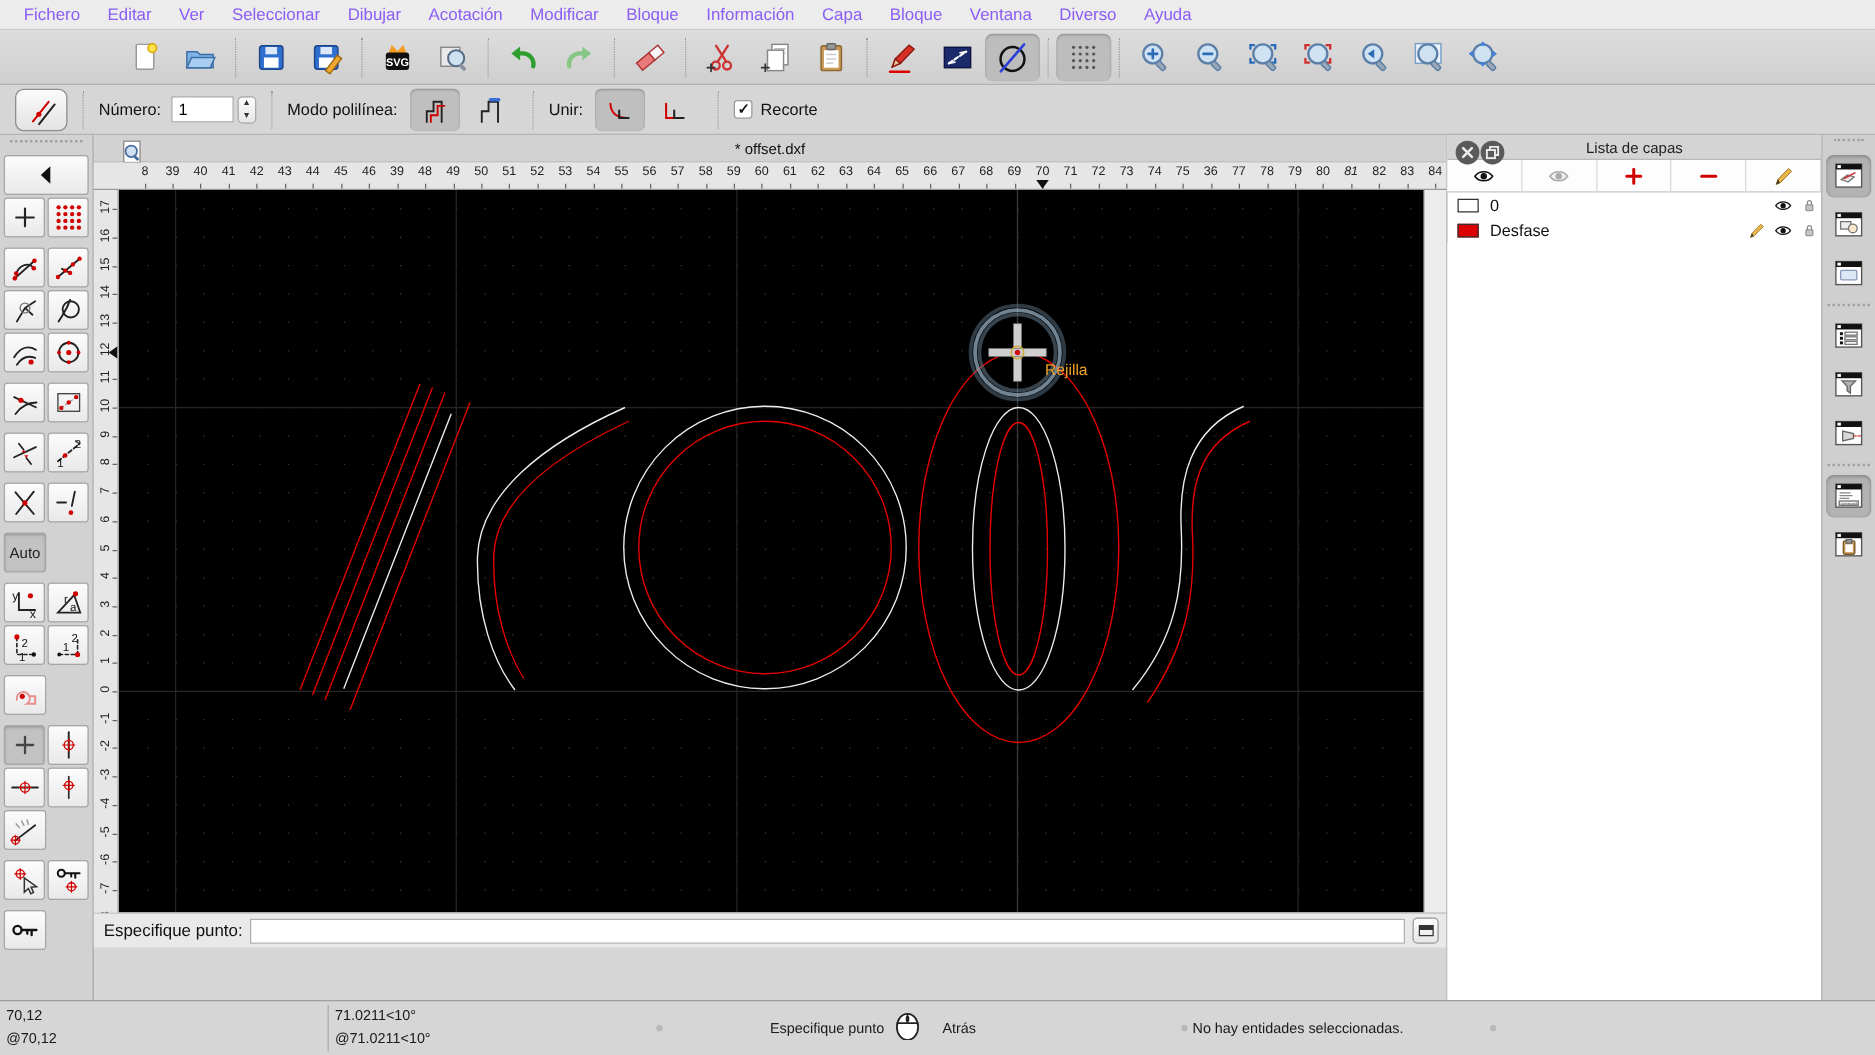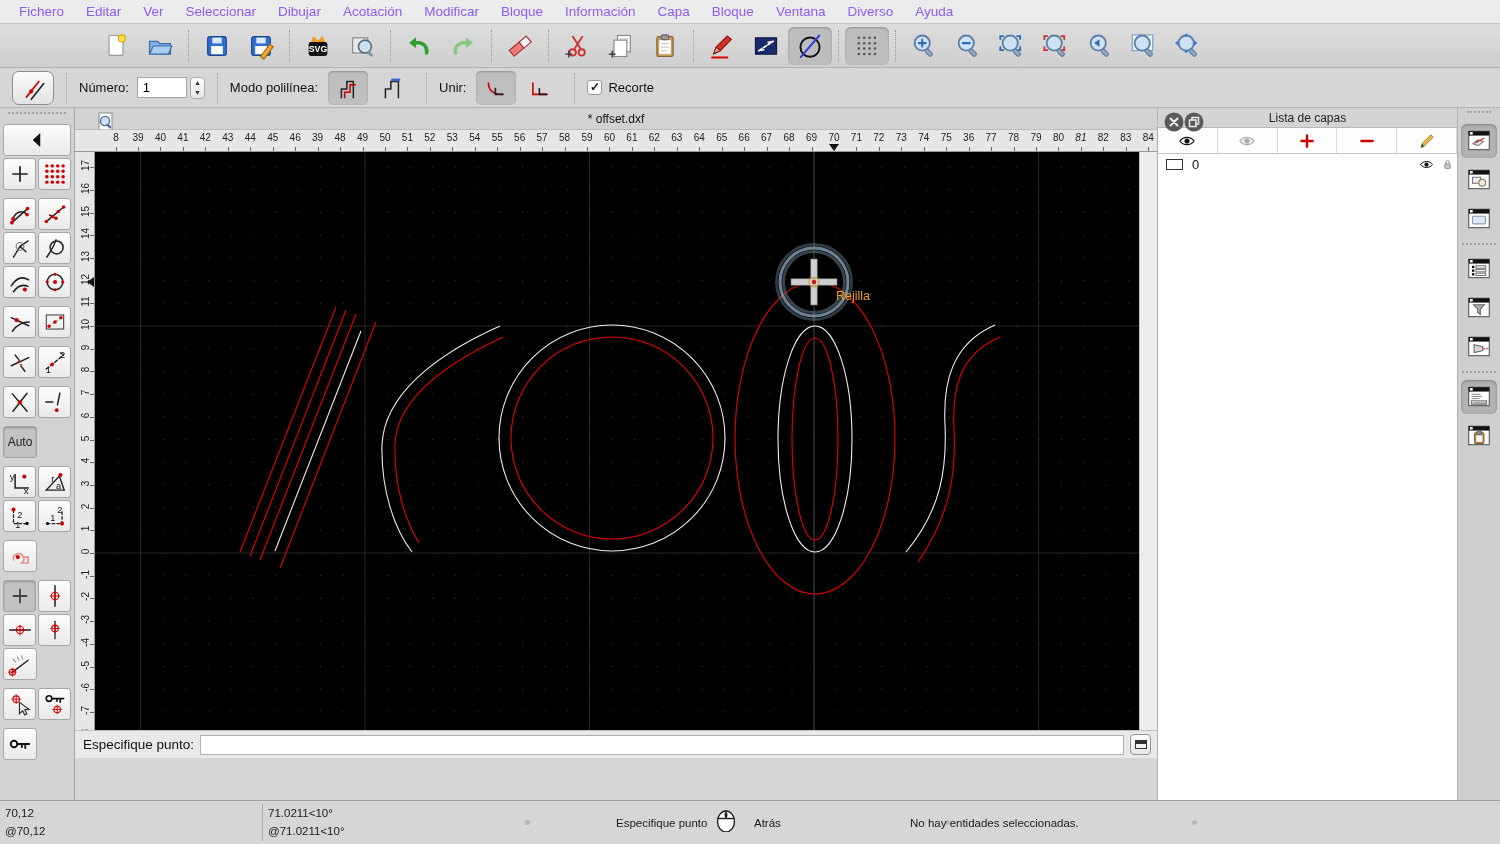--- a/index.html
+++ b/index.html
@@ -925,20 +925,36 @@
             <span class="layer-name">0</span>
             <span style="width: 15px; height: 15px; display: block; margin-left: 6px;"><svg viewBox="0 0 24 24" xmlns="http://www.w3.org/2000/svg" fill="none" stroke-linecap="round">
                 <path d="M2.5 12 C7 5.5 17 5.5 21.5 12 C17 18.5 7 18.5 2.5 12 z" fill="#fff" stroke="#111" stroke-width="1.6"></path>
                 <circle cx="12" cy="12" r="3.4" fill="#111" stroke="none"></circle>
               </svg></span>
             <span style="width: 15px; height: 15px; display: block; margin-left: 6px;"><svg viewBox="0 0 24 24" xmlns="http://www.w3.org/2000/svg" fill="none" stroke-linecap="round">
                 <rect x="7.5" y="11" width="9" height="7.5" rx="1.2" fill="#c4c4c4" stroke="#8a8a8a" stroke-width="1.3"></rect>
                 <path d="M9.5 11 V8.3 a2.6 2.6 0 0 1 5.2 0 V11" stroke="#8a8a8a" stroke-width="1.6"></path>
               </svg></span>
           </div>
+          <div class="layer-row">
+            <span class="swatch" style="background: rgb(221, 0, 0);"></span>
+            <span class="layer-name">Desfase</span>
+            <span style="width: 15px; height: 15px; display: block; margin-left: 6px;"><svg viewBox="0 0 24 24" xmlns="http://www.w3.org/2000/svg" fill="none" stroke-linecap="round">
+                <path d="M4 20.5 l1.8 -5.2 L17 3.8 l3.4 2.9 L9 18.3 z" fill="#e8b54a" stroke="#9a7420"></path>
+                <path d="M4 20.5 l1.8 -5.2 2 4 z" fill="#333" stroke="none"></path>
+              </svg></span>
+            <span style="width: 15px; height: 15px; display: block; margin-left: 6px;"><svg viewBox="0 0 24 24" xmlns="http://www.w3.org/2000/svg" fill="none" stroke-linecap="round">
+                <path d="M2.5 12 C7 5.5 17 5.5 21.5 12 C17 18.5 7 18.5 2.5 12 z" fill="#fff" stroke="#111" stroke-width="1.6"></path>
+                <circle cx="12" cy="12" r="3.4" fill="#111" stroke="none"></circle>
+              </svg></span>
+            <span style="width: 15px; height: 15px; display: block; margin-left: 6px;"><svg viewBox="0 0 24 24" xmlns="http://www.w3.org/2000/svg" fill="none" stroke-linecap="round">
+                <rect x="7.5" y="11" width="9" height="7.5" rx="1.2" fill="#c4c4c4" stroke="#8a8a8a" stroke-width="1.3"></rect>
+                <path d="M9.5 11 V8.3 a2.6 2.6 0 0 1 5.2 0 V11" stroke="#8a8a8a" stroke-width="1.6"></path>
+              </svg></span>
+          </div>
         </div>
       <div class="rp-fill"></div>
     </div>
 
     <div class="right-dock" id="rightDock">
       <div class="dock-handle"></div>
     <div class="dock-btn sel">
           <span style="width: 28px; height: 26px; display: block;"><svg viewBox="0 0 24 24" xmlns="http://www.w3.org/2000/svg" fill="none" stroke-linecap="round">
               <rect x="2.5" y="3" width="19" height="17" fill="#fff" stroke="#555"></rect>
               <rect x="2.5" y="3" width="19" height="4" fill="#111"></rect>
@@ -1031,16 +1047,16 @@
     <span class="sb" style="left:268px; top:24px">@71.0211&lt;10°</span>
     <span class="sb-dot" style="left:525px"></span>
     <span class="sb" style="left:616px; top:16px">Especifique punto</span>
     <span class="mouse-icon" style="display: inline-block; width: 24px; height: 24px;"><svg viewBox="0 0 24 24" xmlns="http://www.w3.org/2000/svg" fill="none" stroke-linecap="round">
           <ellipse cx="12" cy="13.5" rx="8.5" ry="10.5" fill="#fff" stroke="#222" stroke-width="1.4"></ellipse>
           <path d="M3.8 10.5 h16.4 M12 3 v7.5" stroke="#222" stroke-width="1.3"></path>
           <rect x="10.6" y="4.5" width="2.8" height="5" rx="1.4" fill="#222" stroke="none"></rect>
         </svg></span>
     <span class="sb" style="left:754px; top:16px">Atrás</span>
     <span class="sb-dot" style="left:945px"></span>
-    <span class="sb" style="left:910px; top:16px">No hay entidades seleccionadas.</span>
+    <span class="sb" style="left:954px; top:16px">No hay entidades seleccionadas.</span>
     <span class="sb-dot" style="left:1192px"></span>
   </div>
 </div>
 
 </body></html>

